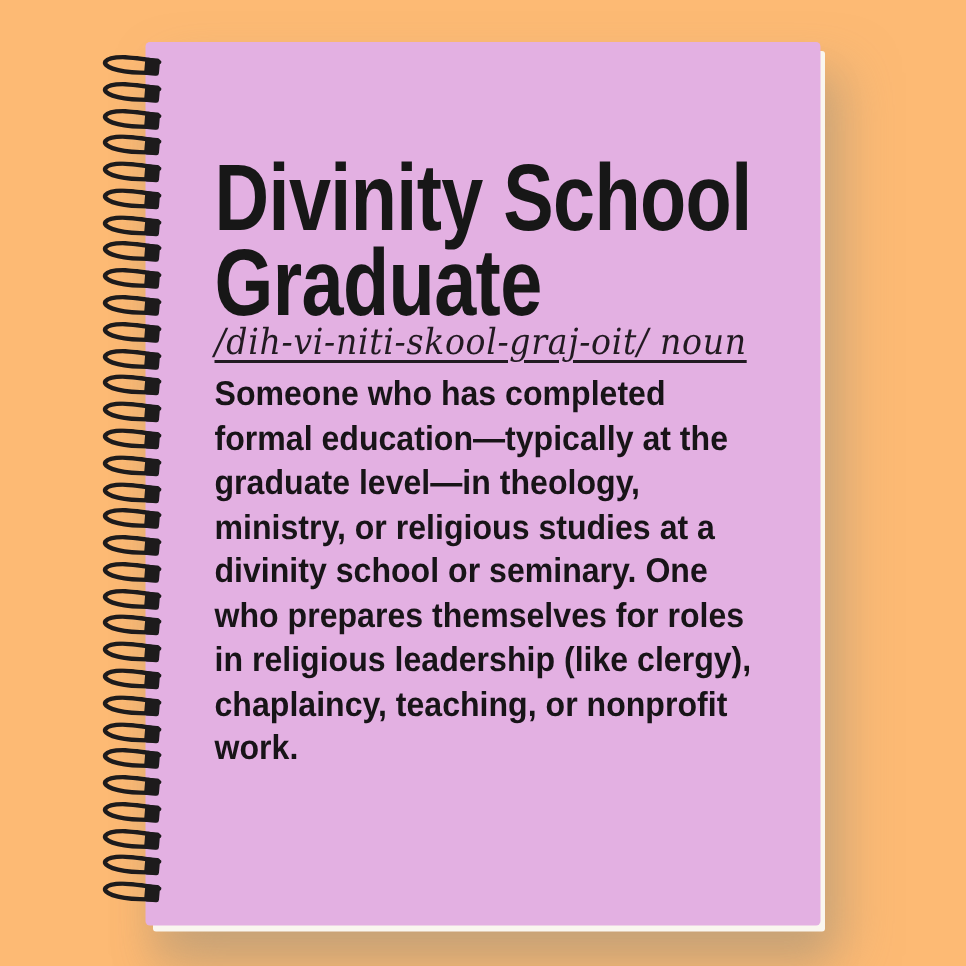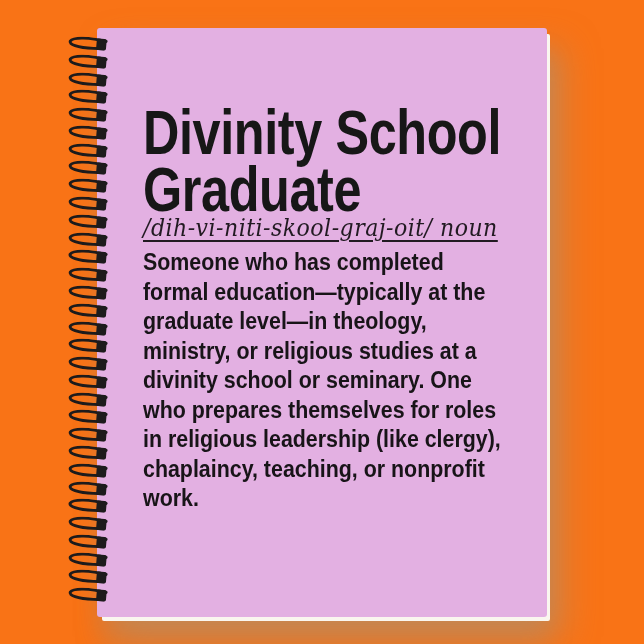--- a/index.html
+++ b/index.html
@@ -87,21 +87,21 @@
     line-height: 29.5px;
     color: #181418;
     white-space: pre-line;
     transform: scaleX(0.93);
     transform-origin: 0 0;
   }
 </style>
 </head>
 <body>
 
-<div class="stage" style="background: #f97316;">
+<div class="stage" style="background: #fdba74;">
 
   <div class="cover" style="background: rgb(227, 176, 226); color: rgb(23, 23, 23);">
     <div class="title">
       <div>Divinity School</div>
       <div>Graduate</div>
     </div>
 
     <div class="pron">/dih-vi-niti-skool-graj-oit/ noun</div>
 
     <div class="def">Someone who has completed

